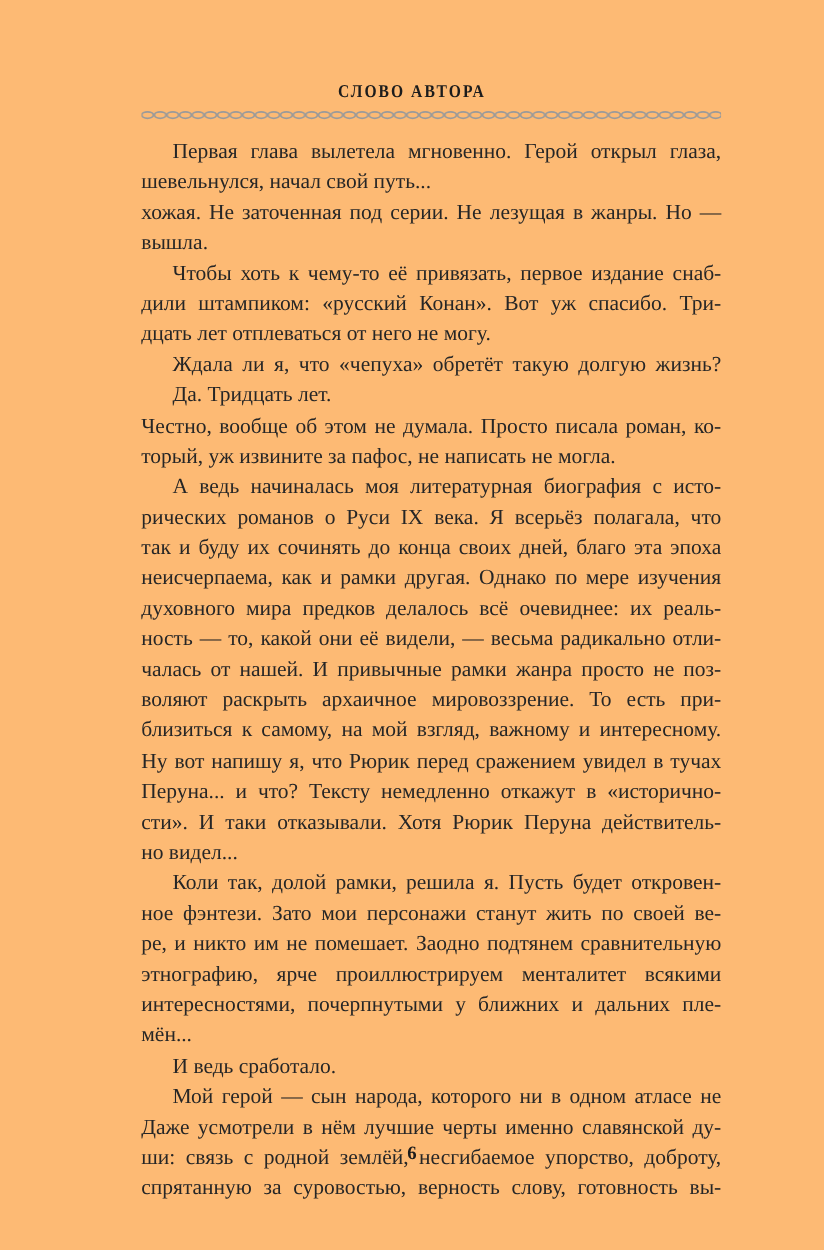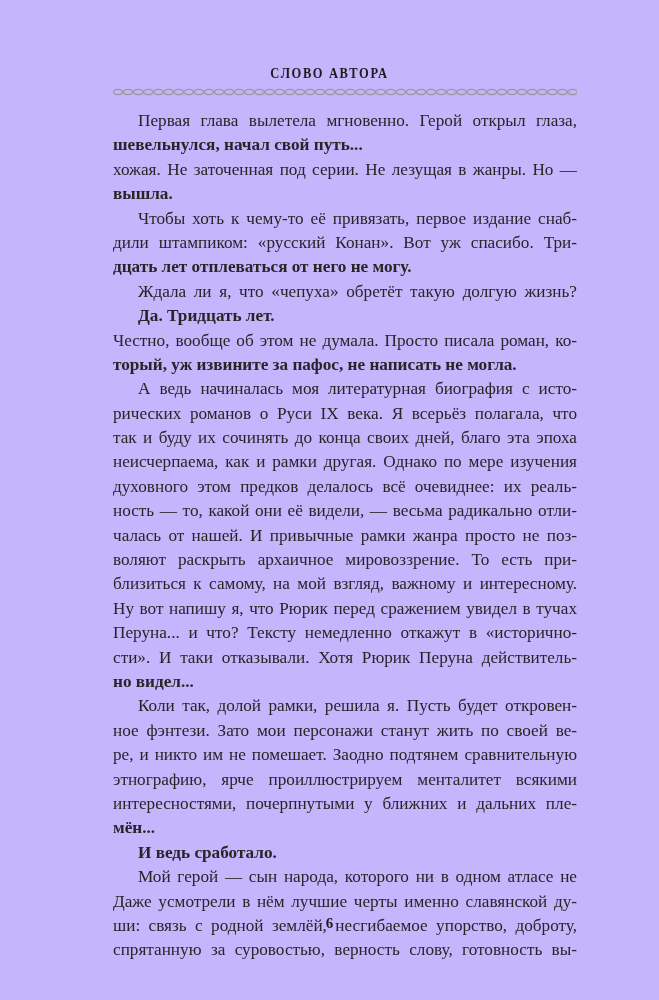--- a/index.html
+++ b/index.html
@@ -1,34 +1,34 @@
 <!DOCTYPE html>
 <html><head>
 <meta charset="utf-8">
 <style>
   html, body { margin: 0; padding: 0; background: #ffffff; }
   body { width: 659px; height: 1000px; position: relative; overflow: hidden; }
-  .page { position: absolute; left: 0; top: 0; width: 659px; height: 1000px; background: #c4b5fd; }
+  .page { position: absolute; left: 0; top: 0; width: 659px; height: 1000px; background: #fdba74; }
   .running-head {
     position: absolute; top: 66px; left: 0; width: 659px; text-align: center;
     font-family: "Liberation Serif", "DejaVu Serif", serif;
     font-size: 12.5px; font-weight: bold; letter-spacing: 1.6px; color: #1c1c1c;
     transform: scaleY(1.15);
   }
   .ornament {
     position: absolute; top: 88px; left: 113px; width: 464px; height: 8px;
   }
   .body-text {
     position: absolute; top: 109px; left: 113px; width: 464px;
     font-family: "Liberation Serif", "DejaVu Serif", serif;
     font-size: 17.2px; line-height: 24.4px; color: #262626;
   }
   .line { display: block; height: 24.4px; white-space: nowrap; text-align: justify; text-align-last: justify; }
   .line.indent { padding-left: 25px; }
-  .line.last { text-align-last: left; font-weight: bold; }
+  .line.last { text-align-last: left; }
   .folio {
     position: absolute; top: 915px; left: 0; width: 659px; text-align: center;
     font-family: "Liberation Serif", "DejaVu Serif", serif;
     font-size: 15px; font-weight: bold; color: #1c1c1c;
   }
 </style>
 </head>
 <body>
 
 <div class="page">
@@ -52,21 +52,21 @@
       <span class="line">дили штампиком: «русский Конан». Вот уж спасибо. Три-</span>
       <span class="line last">дцать лет отплеваться от него не могу.</span>
       <span class="line indent">Ждала ли я, что «чепуха» обретёт такую долгую жизнь?</span>
       <span class="line indent last">Да. Тридцать лет.</span>
       <span class="line">Честно, вообще об этом не думала. Просто писала роман, ко-</span>
       <span class="line last">торый, уж извините за пафос, не написать не могла.</span>
       <span class="line indent">А ведь начиналась моя литературная биография с исто-</span>
       <span class="line">рических романов о Руси IX века. Я всерьёз полагала, что</span>
       <span class="line">так и буду их сочинять до конца своих дней, благо эта эпоха</span>
       <span class="line">неисчерпаема, как и рамки другая. Однако по мере изучения</span>
-      <span class="line">духовного этом предков делалось всё очевиднее: их реаль-</span>
+      <span class="line">духовного мира предков делалось всё очевиднее: их реаль-</span>
       <span class="line">ность — то, какой они её видели, — весьма радикально отли-</span>
       <span class="line">чалась от нашей. И привычные рамки жанра просто не поз-</span>
       <span class="line">воляют раскрыть архаичное мировоззрение. То есть при-</span>
       <span class="line">близиться к самому, на мой взгляд, важному и интересному.</span>
       <span class="line">Ну вот напишу я, что Рюрик перед сражением увидел в тучах</span>
       <span class="line">Перуна... и что? Тексту немедленно откажут в «исторично-</span>
       <span class="line">сти». И таки отказывали. Хотя Рюрик Перуна действитель-</span>
       <span class="line last">но видел...</span>
       <span class="line indent">Коли так, долой рамки, решила я. Пусть будет откровен-</span>
       <span class="line">ное фэнтези. Зато мои персонажи станут жить по своей ве-</span>

